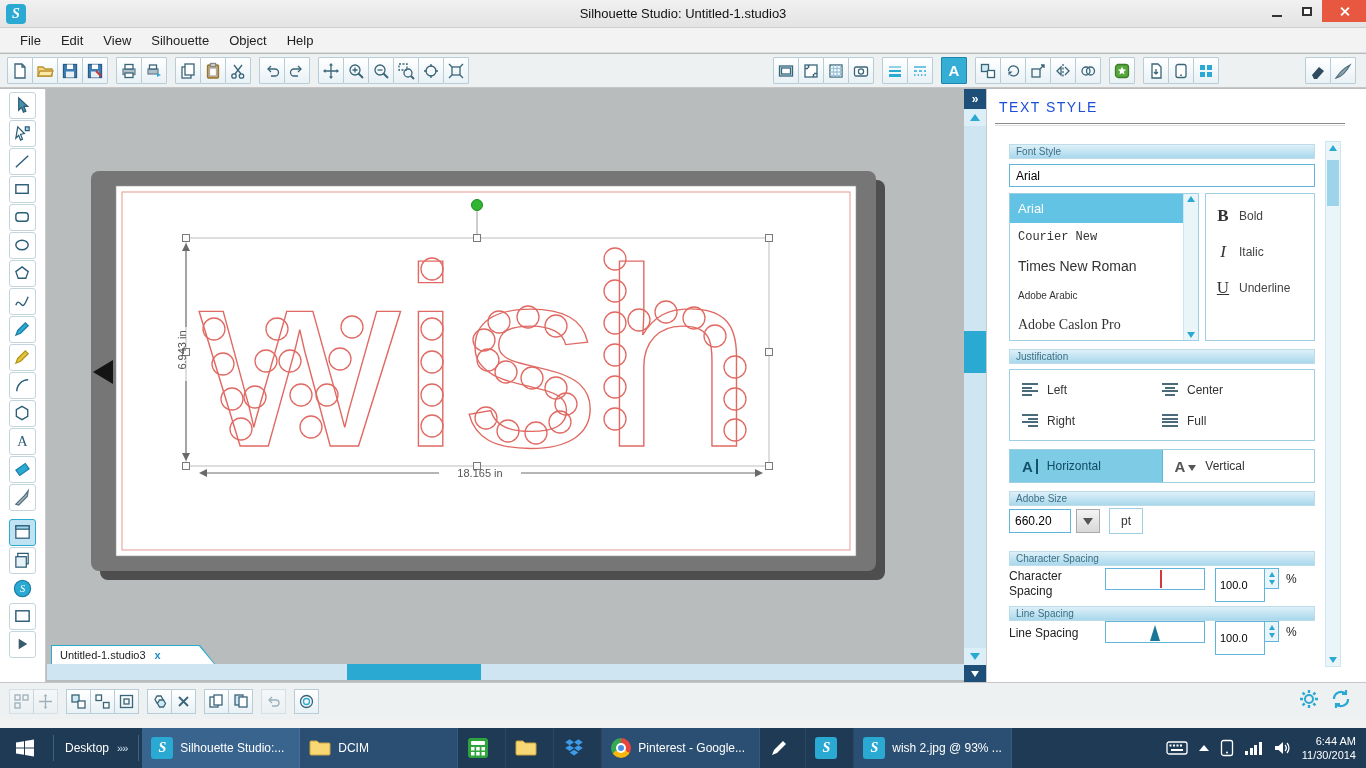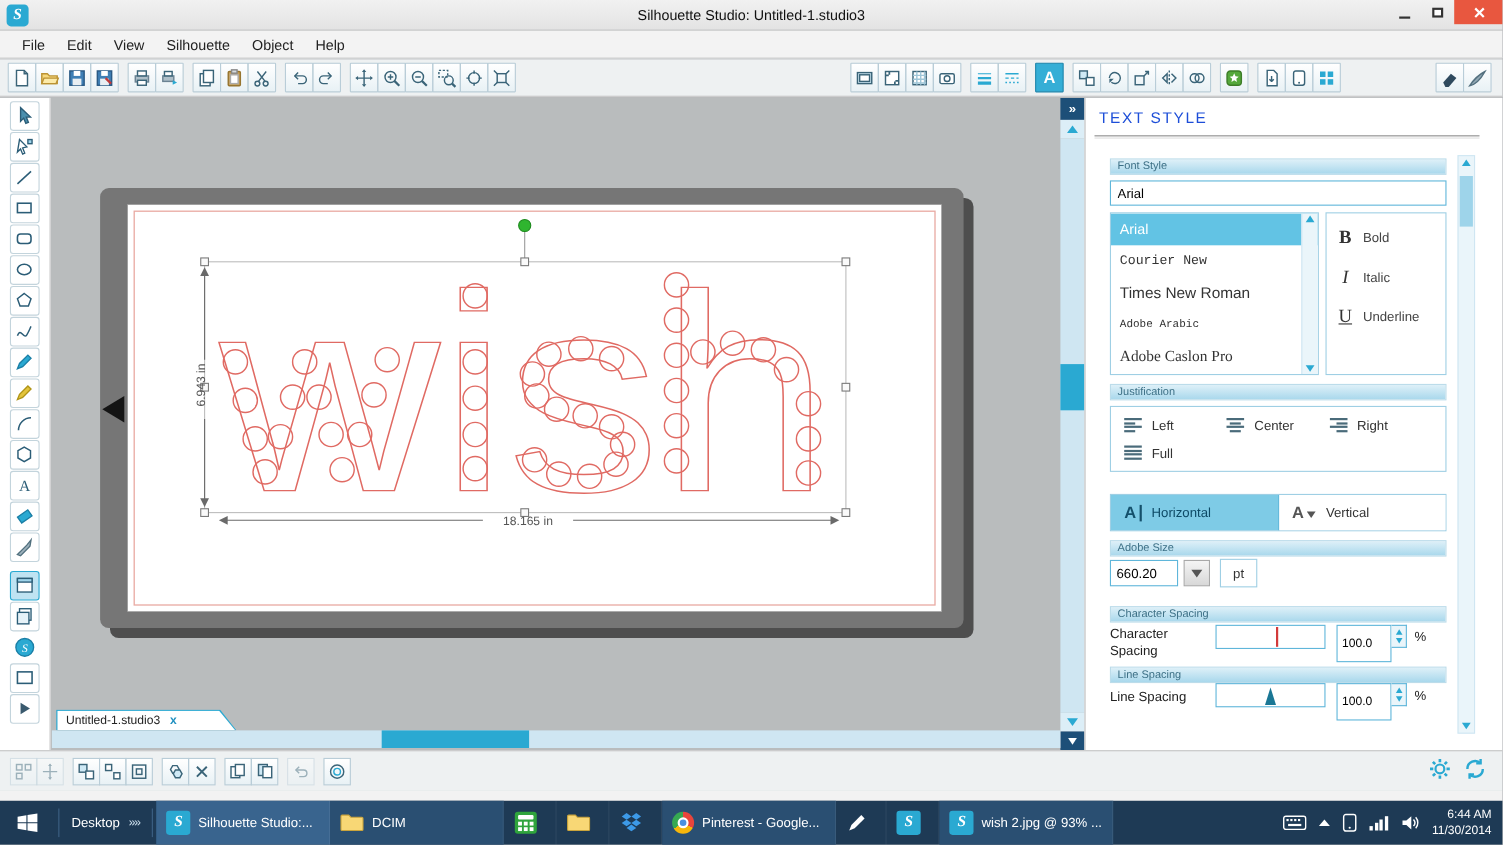--- a/index.html
+++ b/index.html
@@ -63,31 +63,31 @@
 #rightpanel{position:absolute;left:986px;top:89px;width:380px;height:593px;background:#fff;border-left:1px solid #c9c9c9;z-index:8}
 #paneltitle{position:absolute;left:12px;top:10px;font-size:14px;letter-spacing:1.5px;color:#1d4ed8}
 #titlerule{position:absolute;left:8px;top:34px;width:350px;border-top:1px solid #8a8a8a;box-shadow:0 2px 0 #dedede}
 .shead{position:absolute;left:22px;width:306px;height:15px;background:linear-gradient(#def0f8,#a9d8ec);border:1px solid #bcdcea;font-size:10px;color:#3d7086;line-height:13px;padding-left:6px}
 #fontinput{position:absolute;left:22px;top:75px;width:306px;height:23px;border:1px solid #5fb6da;padding:0 6px;font-size:12px;font-family:"Liberation Sans",sans-serif}
 #fontlist{position:absolute;left:22px;top:104px;width:190px;height:148px;border:1px solid #9fcfe4;background:#fff;overflow:hidden}
 .fitem{height:29px;line-height:29px;padding-left:8px;padding-right:16px;font-size:13px;color:#333;white-space:nowrap;overflow:hidden}
 .fitem.sel{background:#62c3e4;color:#fff}
 .f-mono{font-family:"Liberation Mono",monospace;font-size:12px}
 .f-serif{font-family:Liberation Sans, sans-serif;font-size:14px}
-.f-small{font-family:Liberation Mono, monospace;font-size:10px}
+.f-small{font-family:Liberation Sans, sans-serif;font-size:10px}
 .f-caslon{font-family:"Liberation Serif",serif;font-size:14px}
 #fontlist-sb{position:absolute;right:0;top:0;width:15px;height:146px;background:#eaf5fa;border-left:1px solid #cfe6f2;display:flex;flex-direction:column;justify-content:space-between;align-items:center;padding:2px 0}
 .minitri-up{width:0;height:0;border-left:4px solid transparent;border-right:4px solid transparent;border-bottom:6px solid #2aa9d2}
 .minitri-down{width:0;height:0;border-left:4px solid transparent;border-right:4px solid transparent;border-top:6px solid #2aa9d2}
 #stylebox{position:absolute;left:218px;top:104px;width:110px;height:148px;border:1px solid #9fcfe4;padding:12px 10px;display:flex;flex-direction:column;gap:16px}
 .sline{display:flex;align-items:center;gap:9px;font-size:12px;color:#444}
 .sglyph{font-family:"Liberation Serif",serif;font-size:17px;width:14px;text-align:center;color:#333;font-weight:bold}
 .sglyph.it{font-style:italic;font-weight:normal}
 .sglyph.un{text-decoration:underline;font-weight:normal}
-#justbox{position:absolute;left:22px;top:280px;width:306px;height:60px;border:1px solid #9fcfe4;display:grid;grid-template-columns:1fr 1fr 1fr;align-items:center;padding:4px 12px}
+#justbox{position:absolute;left:22px;top:280px;width:306px;height:72px;border:1px solid #9fcfe4;display:grid;grid-template-columns:1fr 1fr;align-items:center;padding:4px 12px}
 .jopt{display:flex;align-items:center;gap:9px;font-size:12px;color:#333}
 .jicon{width:16px;height:13px;display:flex;flex-direction:column;justify-content:space-between}
 .jicon i{height:2px;background:#4a6b7a;display:block;width:100%}
 .jl i:nth-child(2),.jl i:nth-child(4){width:62%}
 .jc i:nth-child(2),.jc i:nth-child(4){width:62%;margin:0 auto}
 .jr i:nth-child(2),.jr i:nth-child(4){width:62%;margin-left:auto}
 #orientrow{position:absolute;left:22px;top:360px;width:306px;height:34px;border:1px solid #9fcfe4;display:flex}
 .obtn{flex:1;display:flex;align-items:center;gap:9px;padding-left:12px;font-size:12px;color:#333;background:#fff}
 .obtn.sel{background:#7ecbe6;color:#0d4a66;border-right:1px solid #5fb6da}
 .oicon{font-weight:bold;font-size:15px;color:#14506b;display:flex;align-items:center}

